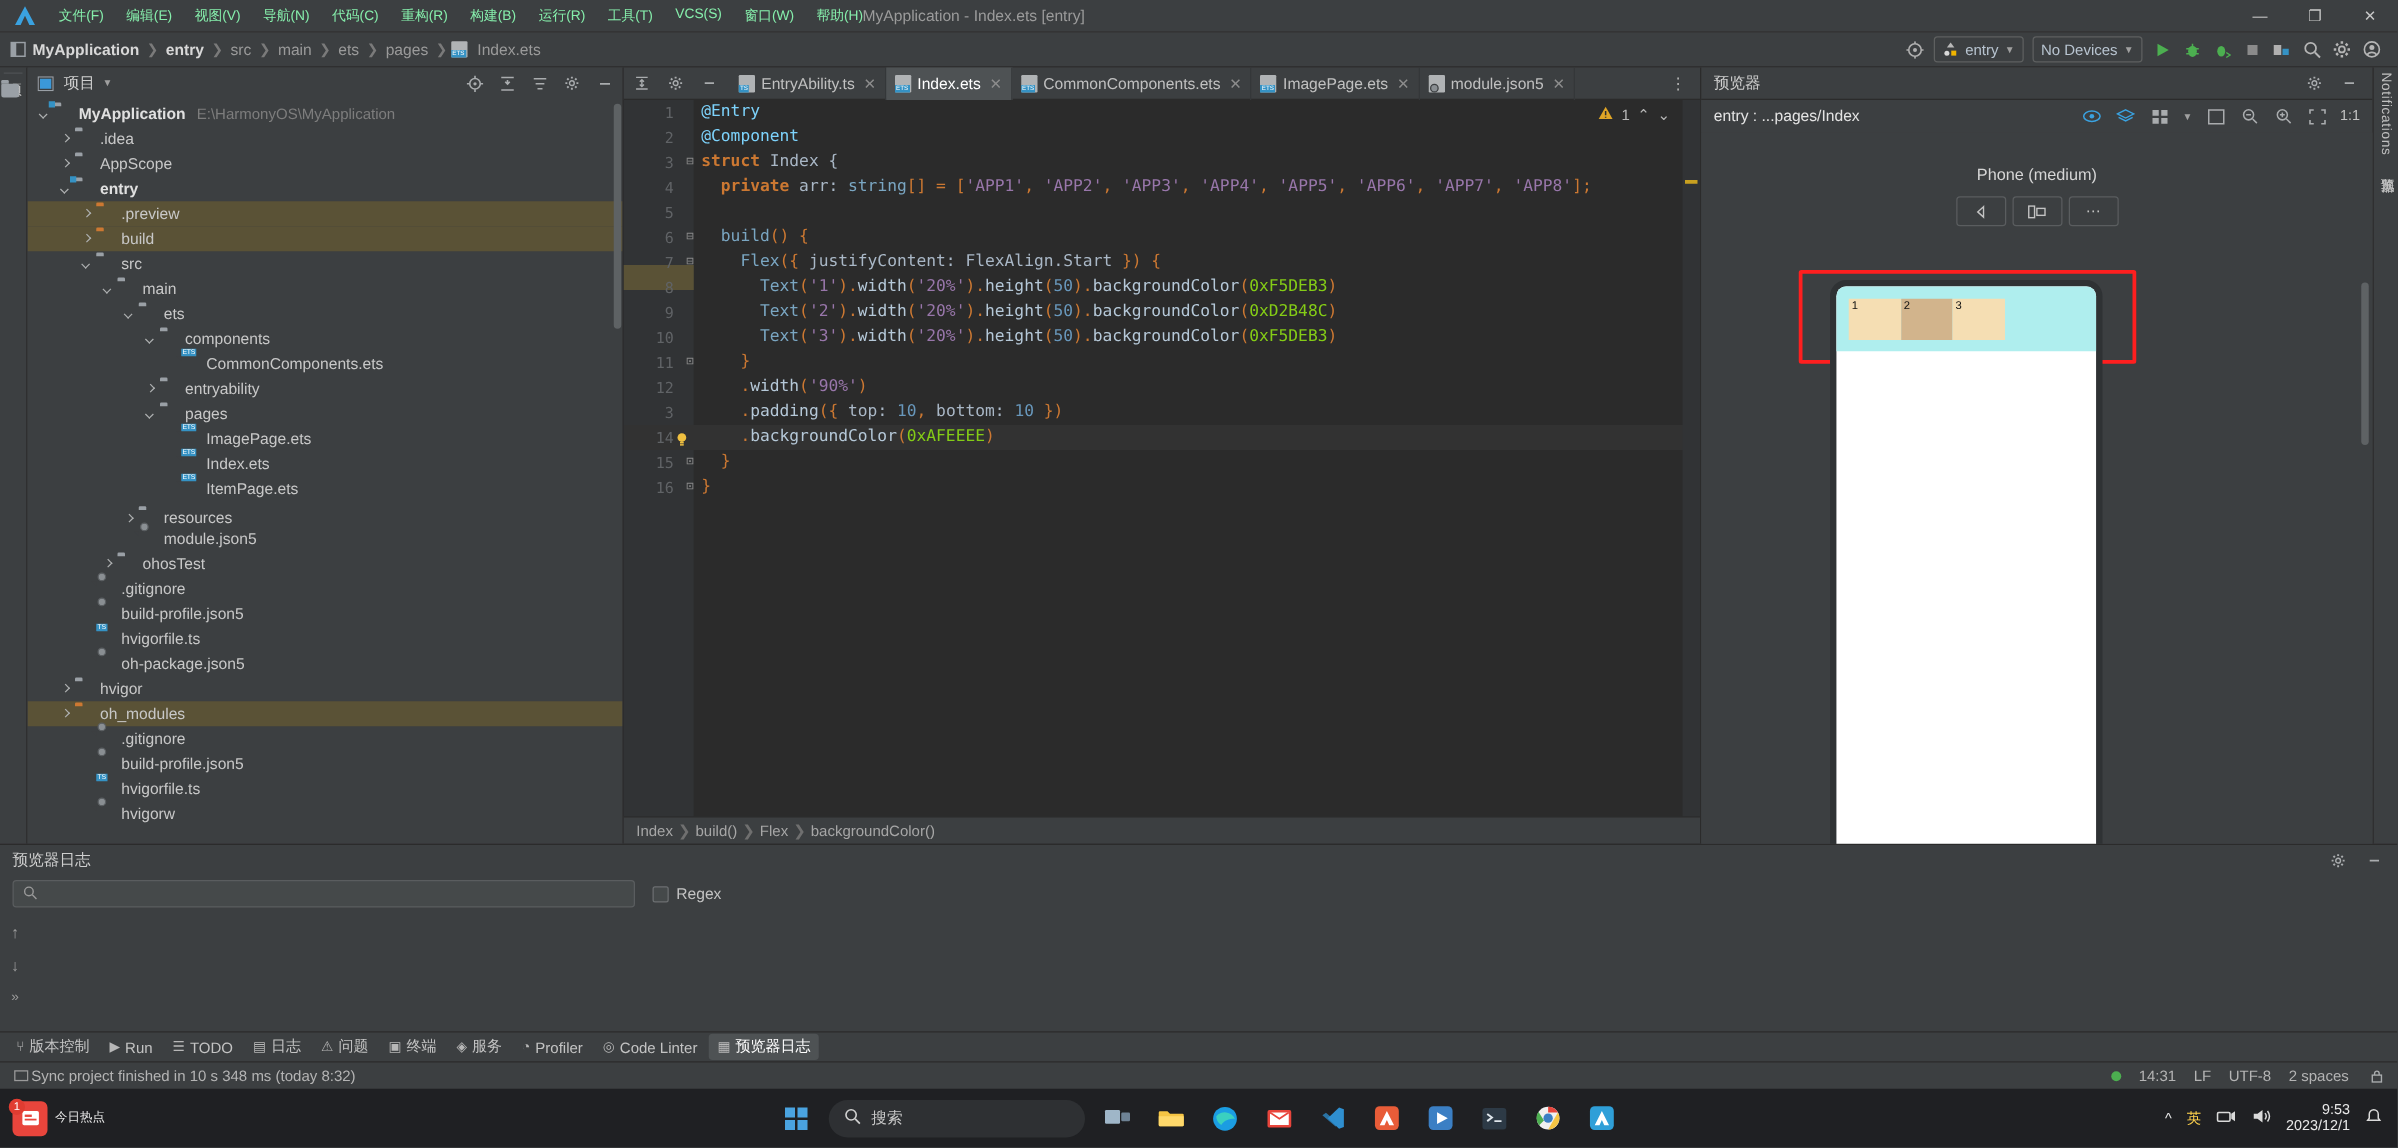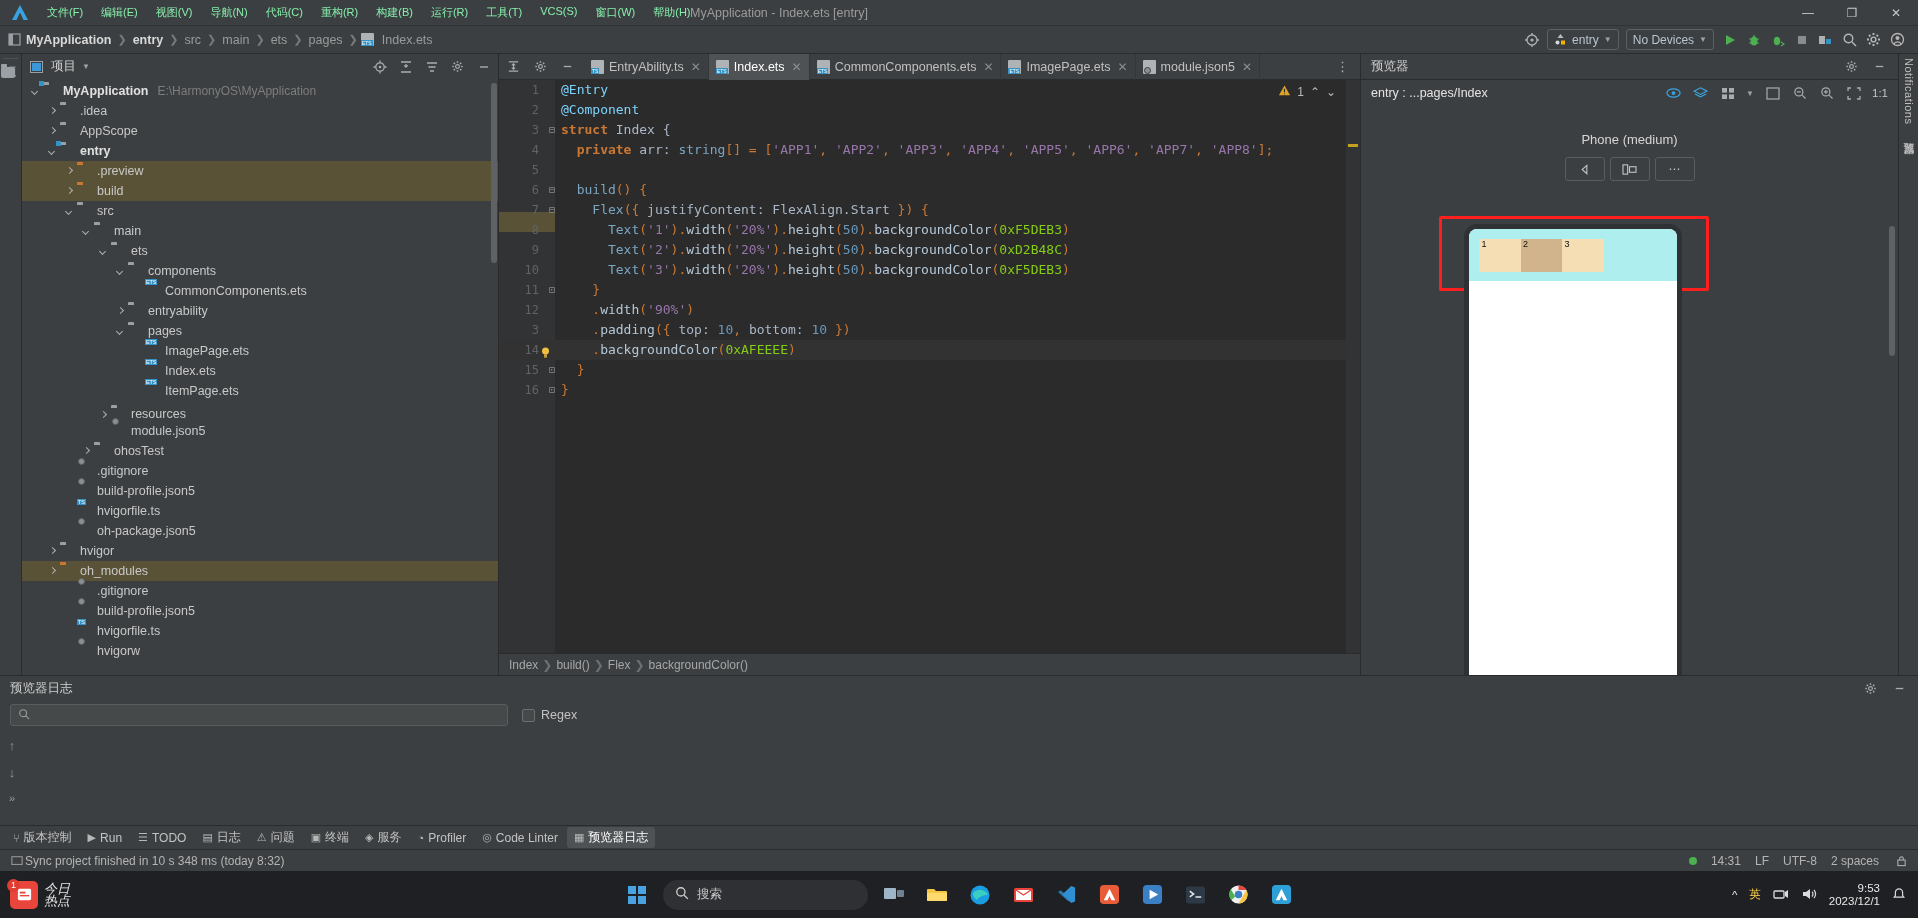--- a/index.html
+++ b/index.html
@@ -172,21 +172,21 @@
   
   .statusbar { height:22px; background:#3c3f41; display:flex; align-items:center; padding:0 8px;
                font-size:12px; color:#b4b4b4; flex:0 0 22px; border-top:1px solid #2b2b2b; }
   .statusbar .r { margin-left:auto; display:flex; align-items:center; gap:14px; }
   .greendot { width:8px; height:8px; border-radius:50%; background:#4caf50; }
 
   
   .taskbar { height:47px; background:#1f2023; display:flex; align-items:center; position:relative;
              flex:0 0 47px; }
   .tb-left { display:flex; align-items:center; gap:6px; padding-left:10px; width:160px; }
-  .tb-weather { display:flex; flex-direction:column; font-size:13px; color:#e6e6e6; line-height:12px;font-style:italic; }
+  .tb-weather { display:flex; flex-direction:row; font-size:10px; color:#e6e6e6; line-height:12px; }
   .tb-center { position:absolute; left:50%; transform:translateX(-50%); display:flex;
                align-items:center; gap:9px; }
   .tb-icon { width:34px; height:34px; border-radius:5px; display:flex; align-items:center;
              justify-content:center; position:relative; }
   .tb-search { width:205px; height:30px; background:#2e3033; border-radius:15px; display:flex;
                align-items:center; gap:8px; padding:0 12px; color:#c8c8c8; font-size:12.5px; }
   .tb-right { margin-left:auto; display:flex; align-items:center; gap:12px; padding-right:12px;
               color:#e8e8e8; font-size:11.5px; }
   .tb-clock { display:flex; flex-direction:column; align-items:flex-end; line-height:13px; font-size:11.5px; }
   .nbadge { position:absolute; top:-2px; left:-3px; min-width:13px; height:13px; background:#e03c31;

